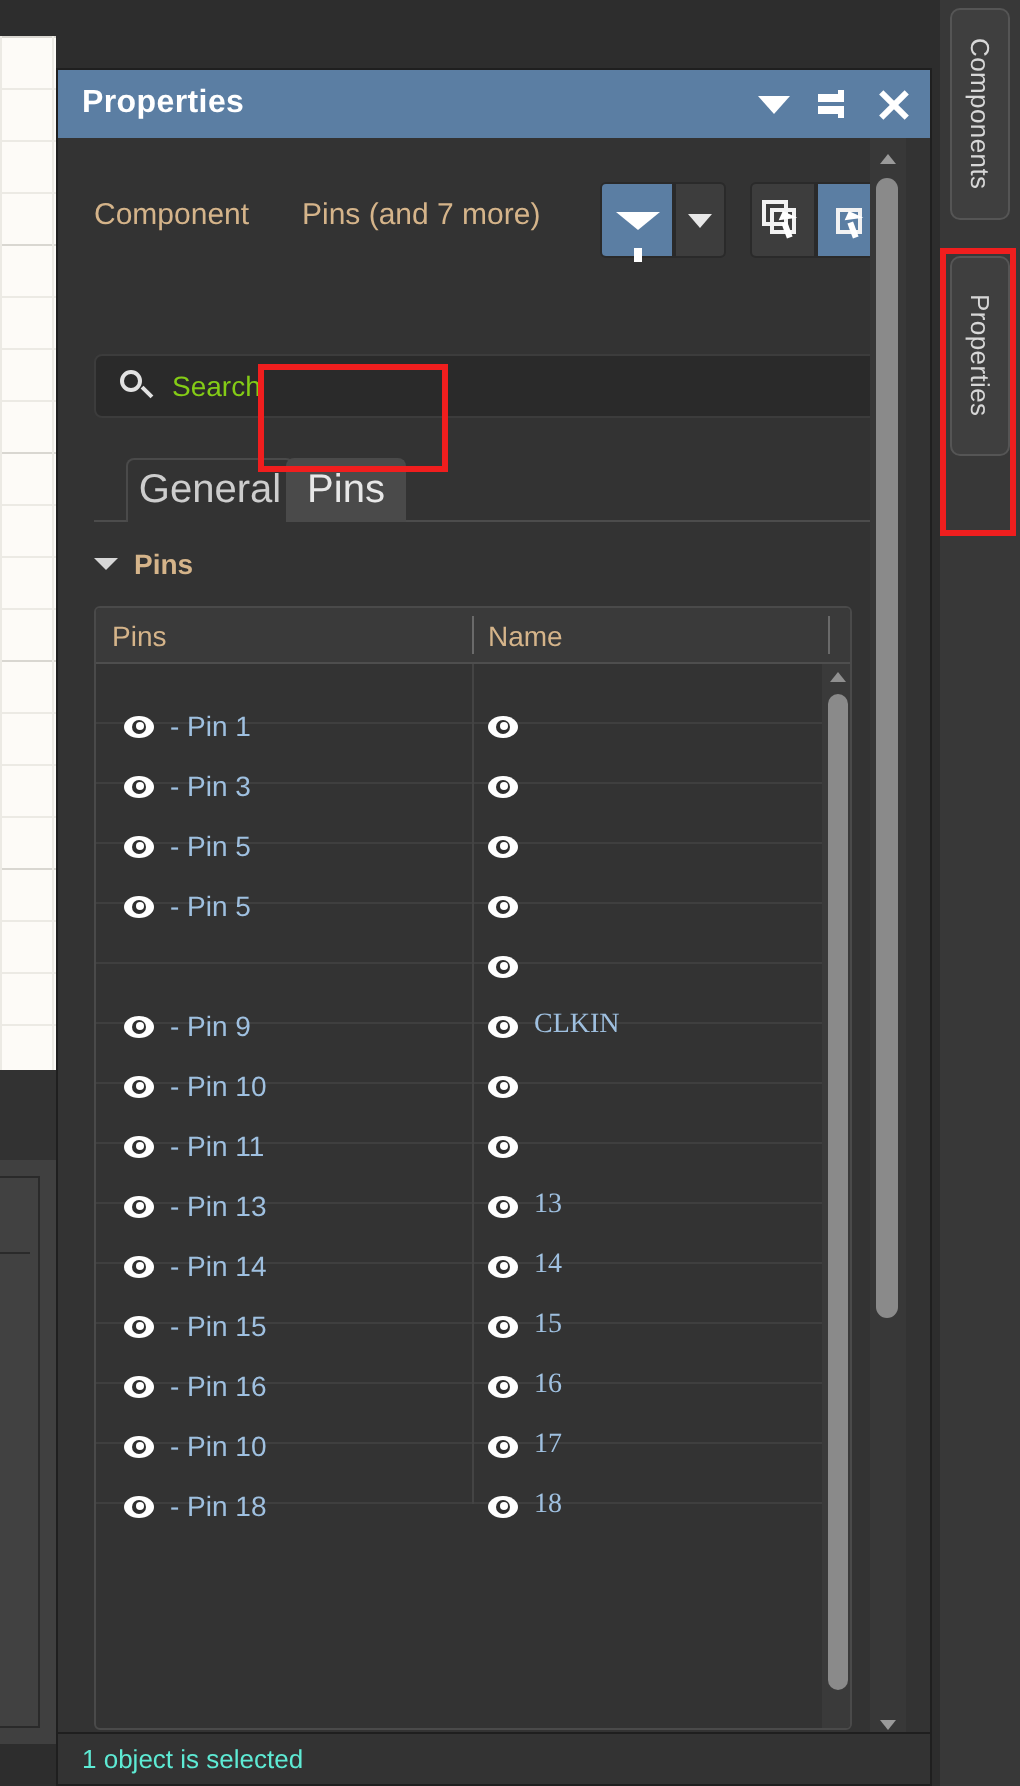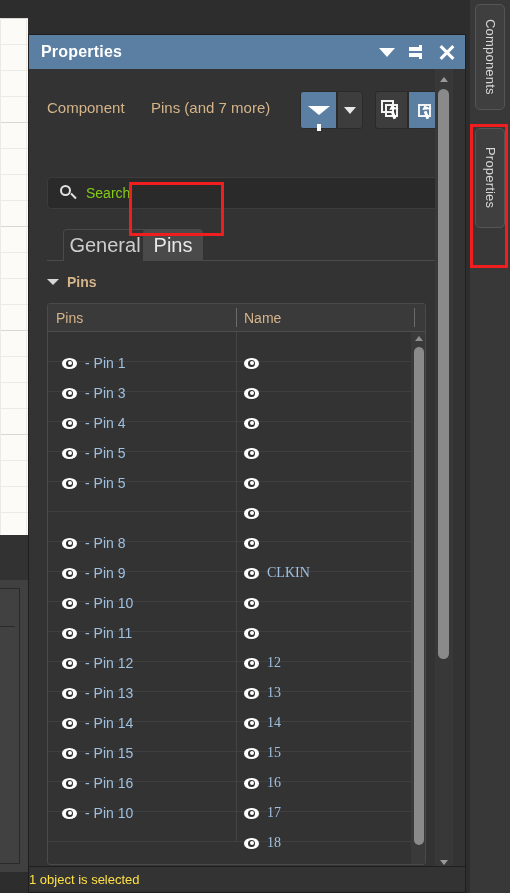--- a/index.html
+++ b/index.html
@@ -191,21 +191,21 @@
   .sb-outer .arrow-up { position: absolute; left: 5px; top: 8px; width: 0; height: 0; border-left: 4px solid transparent; border-right: 4px solid transparent; border-bottom: 5px solid #9a9a9a; }
   .sb-outer .arrow-dn { position: absolute; left: 5px; bottom: 8px; width: 0; height: 0; border-left: 4px solid transparent; border-right: 4px solid transparent; border-top: 5px solid #9a9a9a; }
   .sb-outer .thumb { position: absolute; left: 3px; top: 20px; width: 11px; height: 570px; background: #8a8a8a; border-radius: 6px; }
 
   
   .statusbar {
     position: absolute; left: 28px; top: 866px; width: 438px; height: 27px;
     background: #333; border: 1px solid #1f1f1f;
     display: flex; align-items: center;
   }
-  .statusbar .st-txt { color: #fde047; font-size: 13px; }
+  .statusbar .st-txt { color: #5eead4; font-size: 13px; margin-left: 12px; }
 
   .bottom-fill { position: absolute; left: 0; top: 872px; width: 28px; height: 21px; background: #2d2d2d; }
 </style>
 </head>
 <body>
 
 <div id="root">
 
   <div class="canvas-top-strip"></div>
   <div class="canvas-area" id="canvas-area">
@@ -371,21 +371,21 @@
                 <span class="ntxt"></span>
               </div>
             </div>
             <div class="trow">
               <div class="cell cell-pins">
                 <span class="eye">
                   <span class="outer"></span>
                   <span class="inner"></span>
                   <span class="pupil"></span>
                 </span>
-                <span class="ptxt">- Pin 4</span>
+                <span class="ptxt">- Pin 5</span>
               </div>
               <div class="cdiv"></div>
               <div class="cell cell-name">
                 <span class="eye">
                   <span class="outer"></span>
                   <span class="inner"></span>
                   <span class="pupil"></span>
                 </span>
                 <span class="ntxt"></span>
               </div>
@@ -403,240 +403,191 @@
               <div class="cell cell-name">
                 <span class="eye">
                   <span class="outer"></span>
                   <span class="inner"></span>
                   <span class="pupil"></span>
                 </span>
                 <span class="ntxt"></span>
               </div>
             </div>
             <div class="trow">
-              <div class="cell cell-pins">
-                <span class="eye">
-                  <span class="outer"></span>
-                  <span class="inner"></span>
-                  <span class="pupil"></span>
-                </span>
-                <span class="ptxt">- Pin 5</span>
-              </div>
               <div class="cdiv"></div>
               <div class="cell cell-name">
                 <span class="eye">
                   <span class="outer"></span>
                   <span class="inner"></span>
                   <span class="pupil"></span>
                 </span>
                 <span class="ntxt"></span>
               </div>
             </div>
             <div class="trow">
+              <div class="cell cell-pins">
+                <span class="eye">
+                  <span class="outer"></span>
+                  <span class="inner"></span>
+                  <span class="pupil"></span>
+                </span>
+                <span class="ptxt">- Pin 9</span>
+              </div>
+              <div class="cdiv"></div>
+              <div class="cell cell-name">
+                <span class="eye">
+                  <span class="outer"></span>
+                  <span class="inner"></span>
+                  <span class="pupil"></span>
+                </span>
+                <span class="ntxt">CLKIN</span>
+              </div>
+            </div>
+            <div class="trow">
+              <div class="cell cell-pins">
+                <span class="eye">
+                  <span class="outer"></span>
+                  <span class="inner"></span>
+                  <span class="pupil"></span>
+                </span>
+                <span class="ptxt">- Pin 10</span>
+              </div>
               <div class="cdiv"></div>
               <div class="cell cell-name">
                 <span class="eye">
                   <span class="outer"></span>
                   <span class="inner"></span>
                   <span class="pupil"></span>
                 </span>
                 <span class="ntxt"></span>
               </div>
             </div>
             <div class="trow">
               <div class="cell cell-pins">
                 <span class="eye">
                   <span class="outer"></span>
                   <span class="inner"></span>
                   <span class="pupil"></span>
                 </span>
-                <span class="ptxt">- Pin 8</span>
+                <span class="ptxt">- Pin 11</span>
               </div>
               <div class="cdiv"></div>
               <div class="cell cell-name">
                 <span class="eye">
                   <span class="outer"></span>
                   <span class="inner"></span>
                   <span class="pupil"></span>
                 </span>
                 <span class="ntxt"></span>
               </div>
             </div>
             <div class="trow">
               <div class="cell cell-pins">
                 <span class="eye">
                   <span class="outer"></span>
                   <span class="inner"></span>
                   <span class="pupil"></span>
                 </span>
-                <span class="ptxt">- Pin 9</span>
-              </div>
-              <div class="cdiv"></div>
-              <div class="cell cell-name">
-                <span class="eye">
-                  <span class="outer"></span>
-                  <span class="inner"></span>
-                  <span class="pupil"></span>
-                </span>
-                <span class="ntxt">CLKIN</span>
+                <span class="ptxt">- Pin 13</span>
+              </div>
+              <div class="cdiv"></div>
+              <div class="cell cell-name">
+                <span class="eye">
+                  <span class="outer"></span>
+                  <span class="inner"></span>
+                  <span class="pupil"></span>
+                </span>
+                <span class="ntxt">13</span>
+              </div>
+            </div>
+            <div class="trow">
+              <div class="cell cell-pins">
+                <span class="eye">
+                  <span class="outer"></span>
+                  <span class="inner"></span>
+                  <span class="pupil"></span>
+                </span>
+                <span class="ptxt">- Pin 14</span>
+              </div>
+              <div class="cdiv"></div>
+              <div class="cell cell-name">
+                <span class="eye">
+                  <span class="outer"></span>
+                  <span class="inner"></span>
+                  <span class="pupil"></span>
+                </span>
+                <span class="ntxt">14</span>
+              </div>
+            </div>
+            <div class="trow">
+              <div class="cell cell-pins">
+                <span class="eye">
+                  <span class="outer"></span>
+                  <span class="inner"></span>
+                  <span class="pupil"></span>
+                </span>
+                <span class="ptxt">- Pin 15</span>
+              </div>
+              <div class="cdiv"></div>
+              <div class="cell cell-name">
+                <span class="eye">
+                  <span class="outer"></span>
+                  <span class="inner"></span>
+                  <span class="pupil"></span>
+                </span>
+                <span class="ntxt">15</span>
+              </div>
+            </div>
+            <div class="trow">
+              <div class="cell cell-pins">
+                <span class="eye">
+                  <span class="outer"></span>
+                  <span class="inner"></span>
+                  <span class="pupil"></span>
+                </span>
+                <span class="ptxt">- Pin 16</span>
+              </div>
+              <div class="cdiv"></div>
+              <div class="cell cell-name">
+                <span class="eye">
+                  <span class="outer"></span>
+                  <span class="inner"></span>
+                  <span class="pupil"></span>
+                </span>
+                <span class="ntxt">16</span>
               </div>
             </div>
             <div class="trow">
               <div class="cell cell-pins">
                 <span class="eye">
                   <span class="outer"></span>
                   <span class="inner"></span>
                   <span class="pupil"></span>
                 </span>
                 <span class="ptxt">- Pin 10</span>
               </div>
               <div class="cdiv"></div>
               <div class="cell cell-name">
                 <span class="eye">
                   <span class="outer"></span>
                   <span class="inner"></span>
                   <span class="pupil"></span>
                 </span>
-                <span class="ntxt"></span>
-              </div>
-            </div>
-            <div class="trow">
-              <div class="cell cell-pins">
-                <span class="eye">
-                  <span class="outer"></span>
-                  <span class="inner"></span>
-                  <span class="pupil"></span>
-                </span>
-                <span class="ptxt">- Pin 11</span>
-              </div>
-              <div class="cdiv"></div>
-              <div class="cell cell-name">
-                <span class="eye">
-                  <span class="outer"></span>
-                  <span class="inner"></span>
-                  <span class="pupil"></span>
-                </span>
-                <span class="ntxt"></span>
-              </div>
-            </div>
-            <div class="trow">
-              <div class="cell cell-pins">
-                <span class="eye">
-                  <span class="outer"></span>
-                  <span class="inner"></span>
-                  <span class="pupil"></span>
-                </span>
-                <span class="ptxt">- Pin 12</span>
-              </div>
-              <div class="cdiv"></div>
-              <div class="cell cell-name">
-                <span class="eye">
-                  <span class="outer"></span>
-                  <span class="inner"></span>
-                  <span class="pupil"></span>
-                </span>
-                <span class="ntxt">12</span>
-              </div>
-            </div>
-            <div class="trow">
-              <div class="cell cell-pins">
-                <span class="eye">
-                  <span class="outer"></span>
-                  <span class="inner"></span>
-                  <span class="pupil"></span>
-                </span>
-                <span class="ptxt">- Pin 13</span>
-              </div>
-              <div class="cdiv"></div>
-              <div class="cell cell-name">
-                <span class="eye">
-                  <span class="outer"></span>
-                  <span class="inner"></span>
-                  <span class="pupil"></span>
-                </span>
-                <span class="ntxt">13</span>
-              </div>
-            </div>
-            <div class="trow">
-              <div class="cell cell-pins">
-                <span class="eye">
-                  <span class="outer"></span>
-                  <span class="inner"></span>
-                  <span class="pupil"></span>
-                </span>
-                <span class="ptxt">- Pin 14</span>
-              </div>
-              <div class="cdiv"></div>
-              <div class="cell cell-name">
-                <span class="eye">
-                  <span class="outer"></span>
-                  <span class="inner"></span>
-                  <span class="pupil"></span>
-                </span>
-                <span class="ntxt">14</span>
-              </div>
-            </div>
-            <div class="trow">
-              <div class="cell cell-pins">
-                <span class="eye">
-                  <span class="outer"></span>
-                  <span class="inner"></span>
-                  <span class="pupil"></span>
-                </span>
-                <span class="ptxt">- Pin 15</span>
-              </div>
-              <div class="cdiv"></div>
-              <div class="cell cell-name">
-                <span class="eye">
-                  <span class="outer"></span>
-                  <span class="inner"></span>
-                  <span class="pupil"></span>
-                </span>
-                <span class="ntxt">15</span>
-              </div>
-            </div>
-            <div class="trow">
-              <div class="cell cell-pins">
-                <span class="eye">
-                  <span class="outer"></span>
-                  <span class="inner"></span>
-                  <span class="pupil"></span>
-                </span>
-                <span class="ptxt">- Pin 16</span>
-              </div>
-              <div class="cdiv"></div>
-              <div class="cell cell-name">
-                <span class="eye">
-                  <span class="outer"></span>
-                  <span class="inner"></span>
-                  <span class="pupil"></span>
-                </span>
-                <span class="ntxt">16</span>
-              </div>
-            </div>
-            <div class="trow">
-              <div class="cell cell-pins">
-                <span class="eye">
-                  <span class="outer"></span>
-                  <span class="inner"></span>
-                  <span class="pupil"></span>
-                </span>
-                <span class="ptxt">- Pin 10</span>
-              </div>
-              <div class="cdiv"></div>
-              <div class="cell cell-name">
-                <span class="eye">
-                  <span class="outer"></span>
-                  <span class="inner"></span>
-                  <span class="pupil"></span>
-                </span>
                 <span class="ntxt">17</span>
               </div>
             </div>
             <div class="trow">
+              <div class="cell cell-pins">
+                <span class="eye">
+                  <span class="outer"></span>
+                  <span class="inner"></span>
+                  <span class="pupil"></span>
+                </span>
+                <span class="ptxt">- Pin 18</span>
+              </div>
               <div class="cdiv"></div>
               <div class="cell cell-name">
                 <span class="eye">
                   <span class="outer"></span>
                   <span class="inner"></span>
                   <span class="pupil"></span>
                 </span>
                 <span class="ntxt">18</span>
               </div>
             </div>

